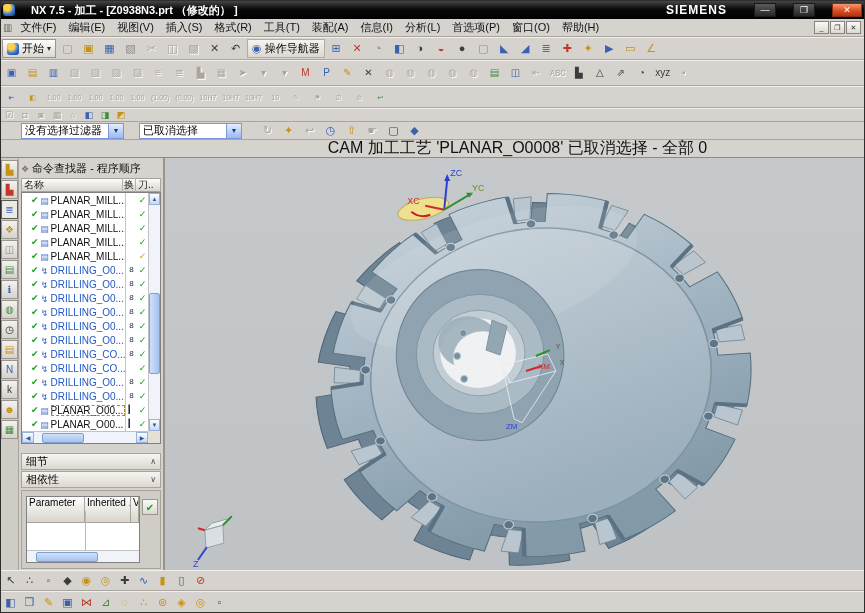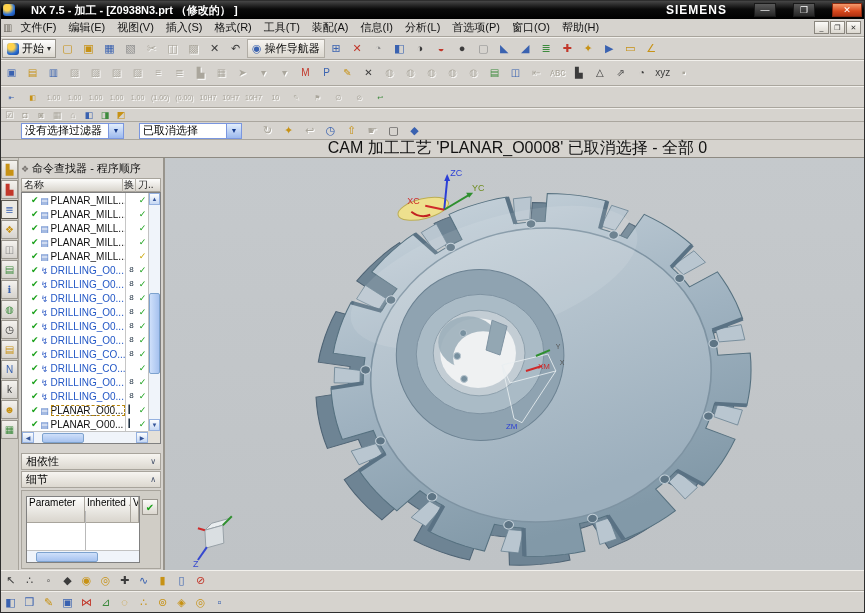--- a/index.html
+++ b/index.html
@@ -658,26 +658,26 @@
       </div>
       <div class="hsb">
         <div class="ar">◀</div>
         <div class="thumb"></div>
         <div class="ar rt">▶</div>
       </div>
       <div class="sbcorner"></div>
     </div>
     <div class="splitgap"></div>
     <div class="rollbar">
+      <span>细节</span>
+      <span class="chev">∧</span>
+    </div>
+    <div class="rollbar">
       <span>相依性</span>
       <span class="chev">∨</span>
-    </div>
-    <div class="rollbar">
-      <span>细节</span>
-      <span class="chev">∧</span>
     </div>
     <div class="details">
       <div class="dtable">
         <div class="dhdr">
           <span class="dhc" style="width:58px">Parameter</span>
           <span class="dhc" style="width:46px">Inherited ...</span>
           <span class="dhc" style="flex:1">Va</span>
         </div>
         <div class="dcol" style="left:58px"></div>
         <div class="dhsb">

